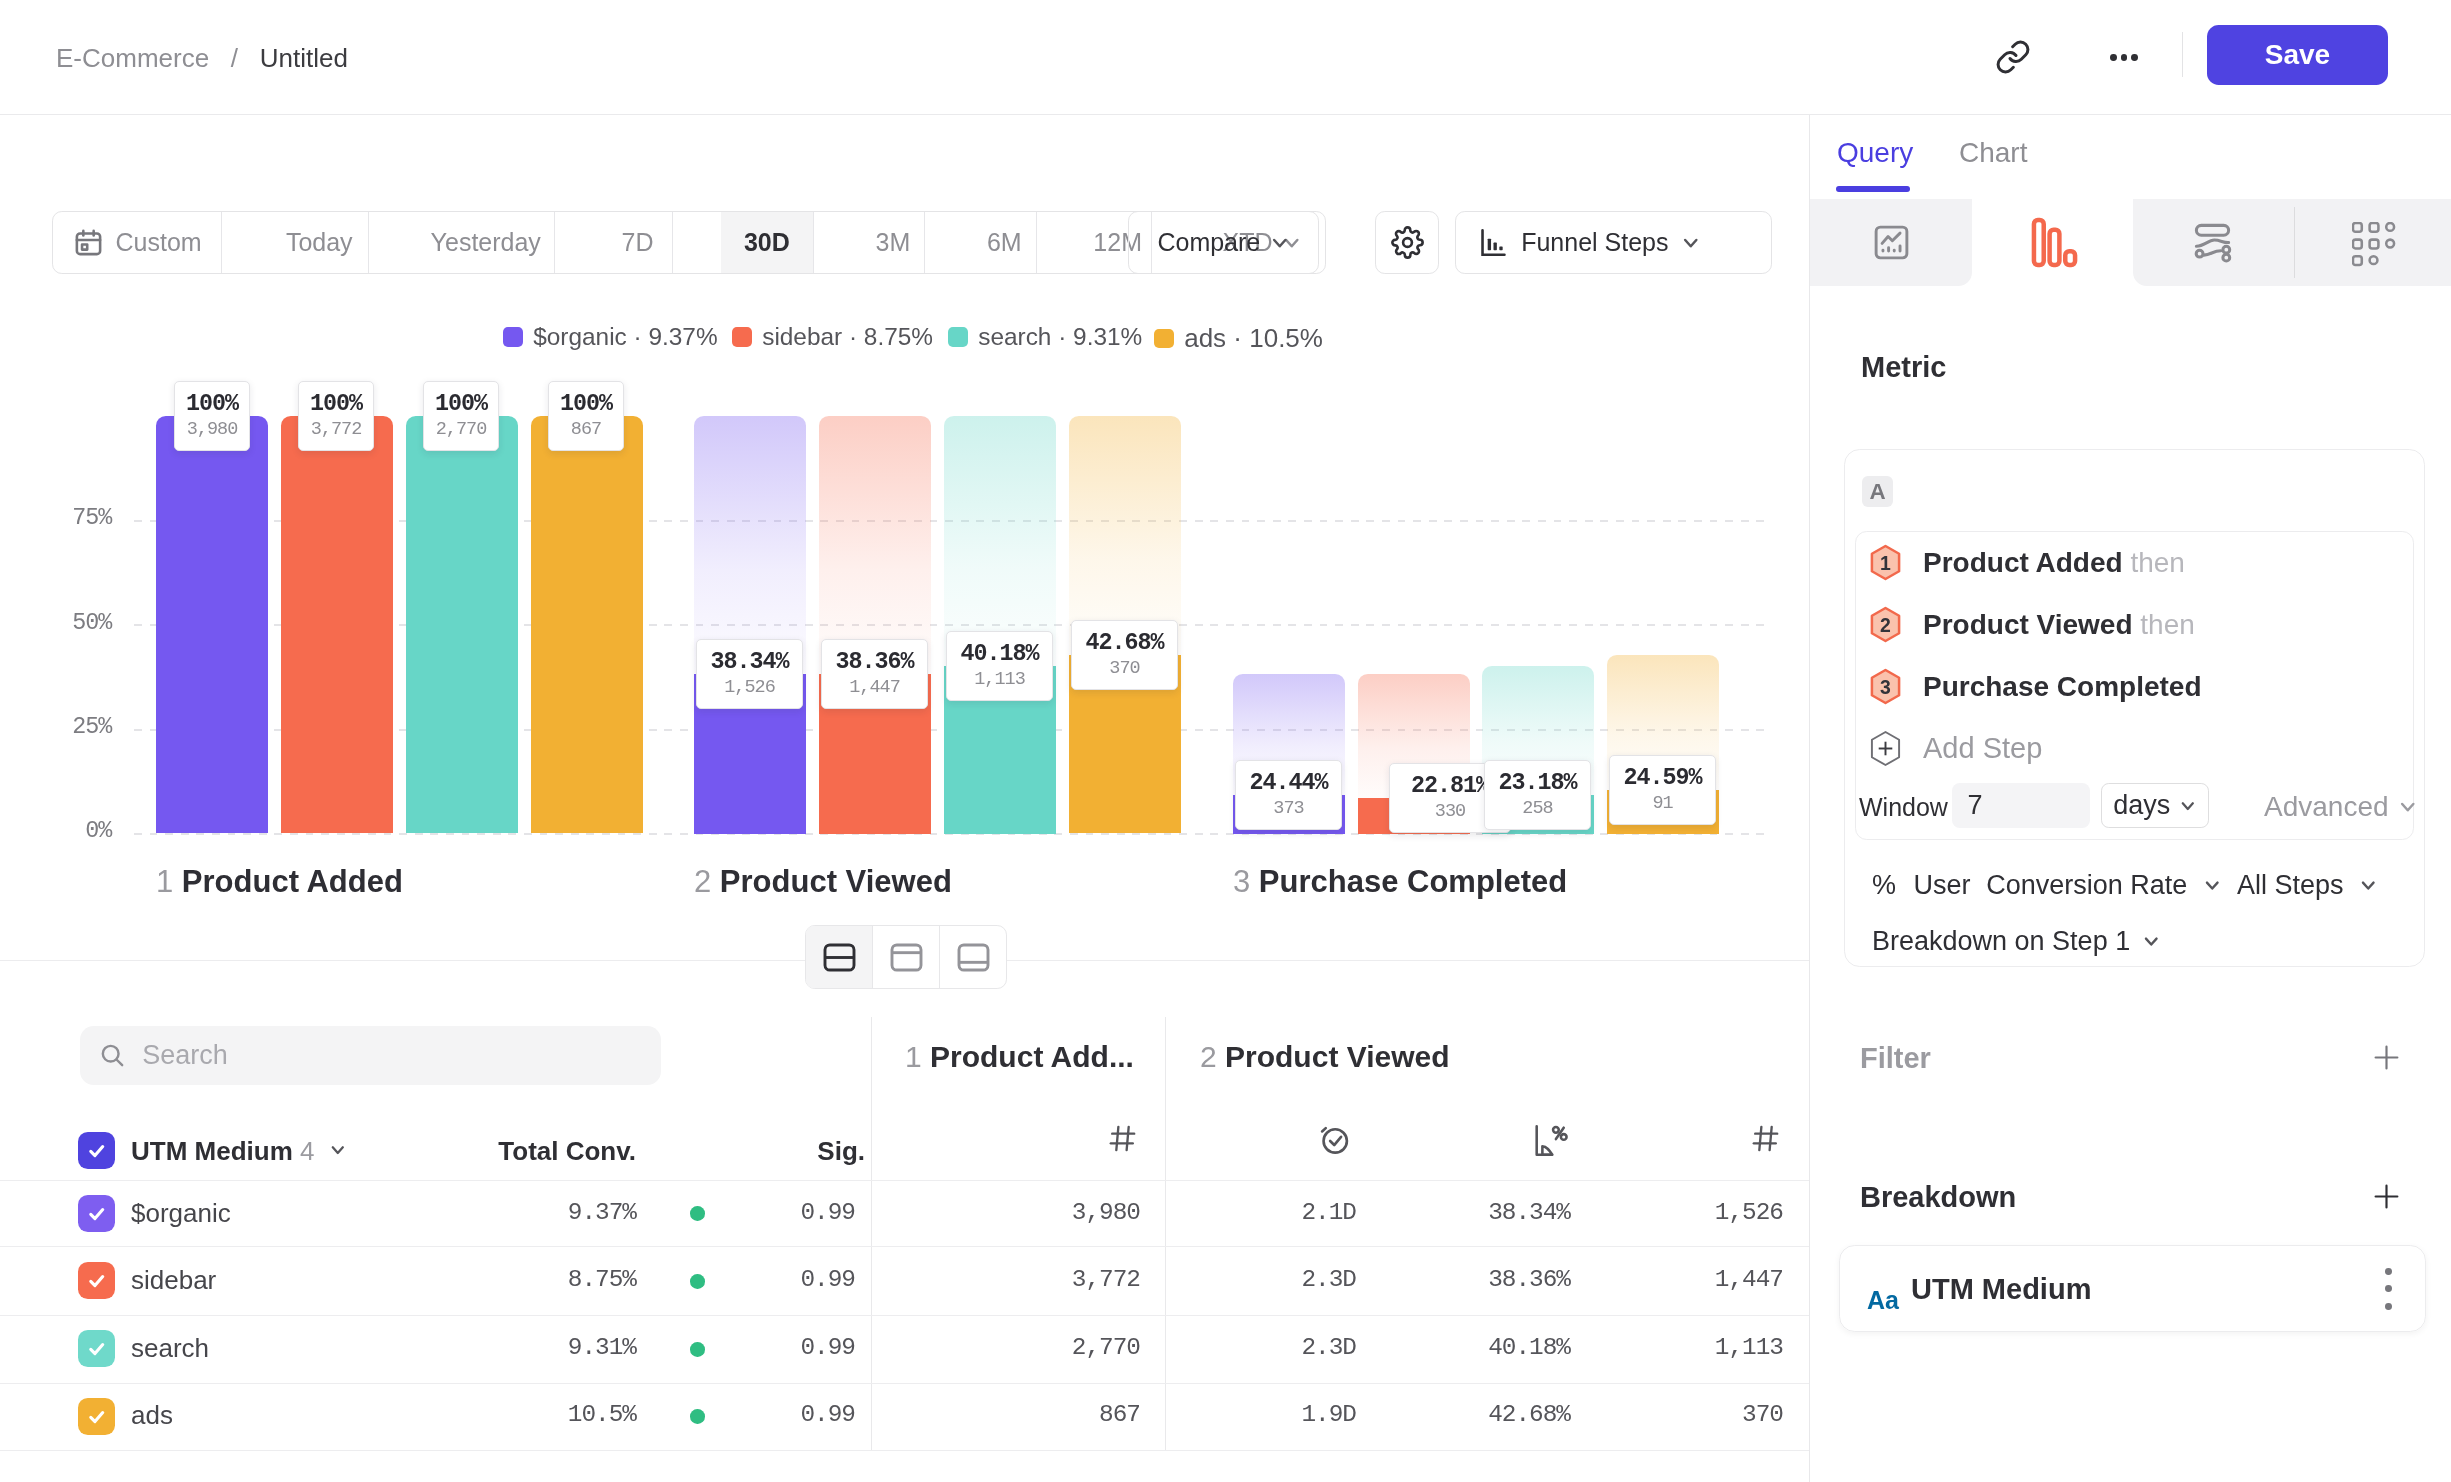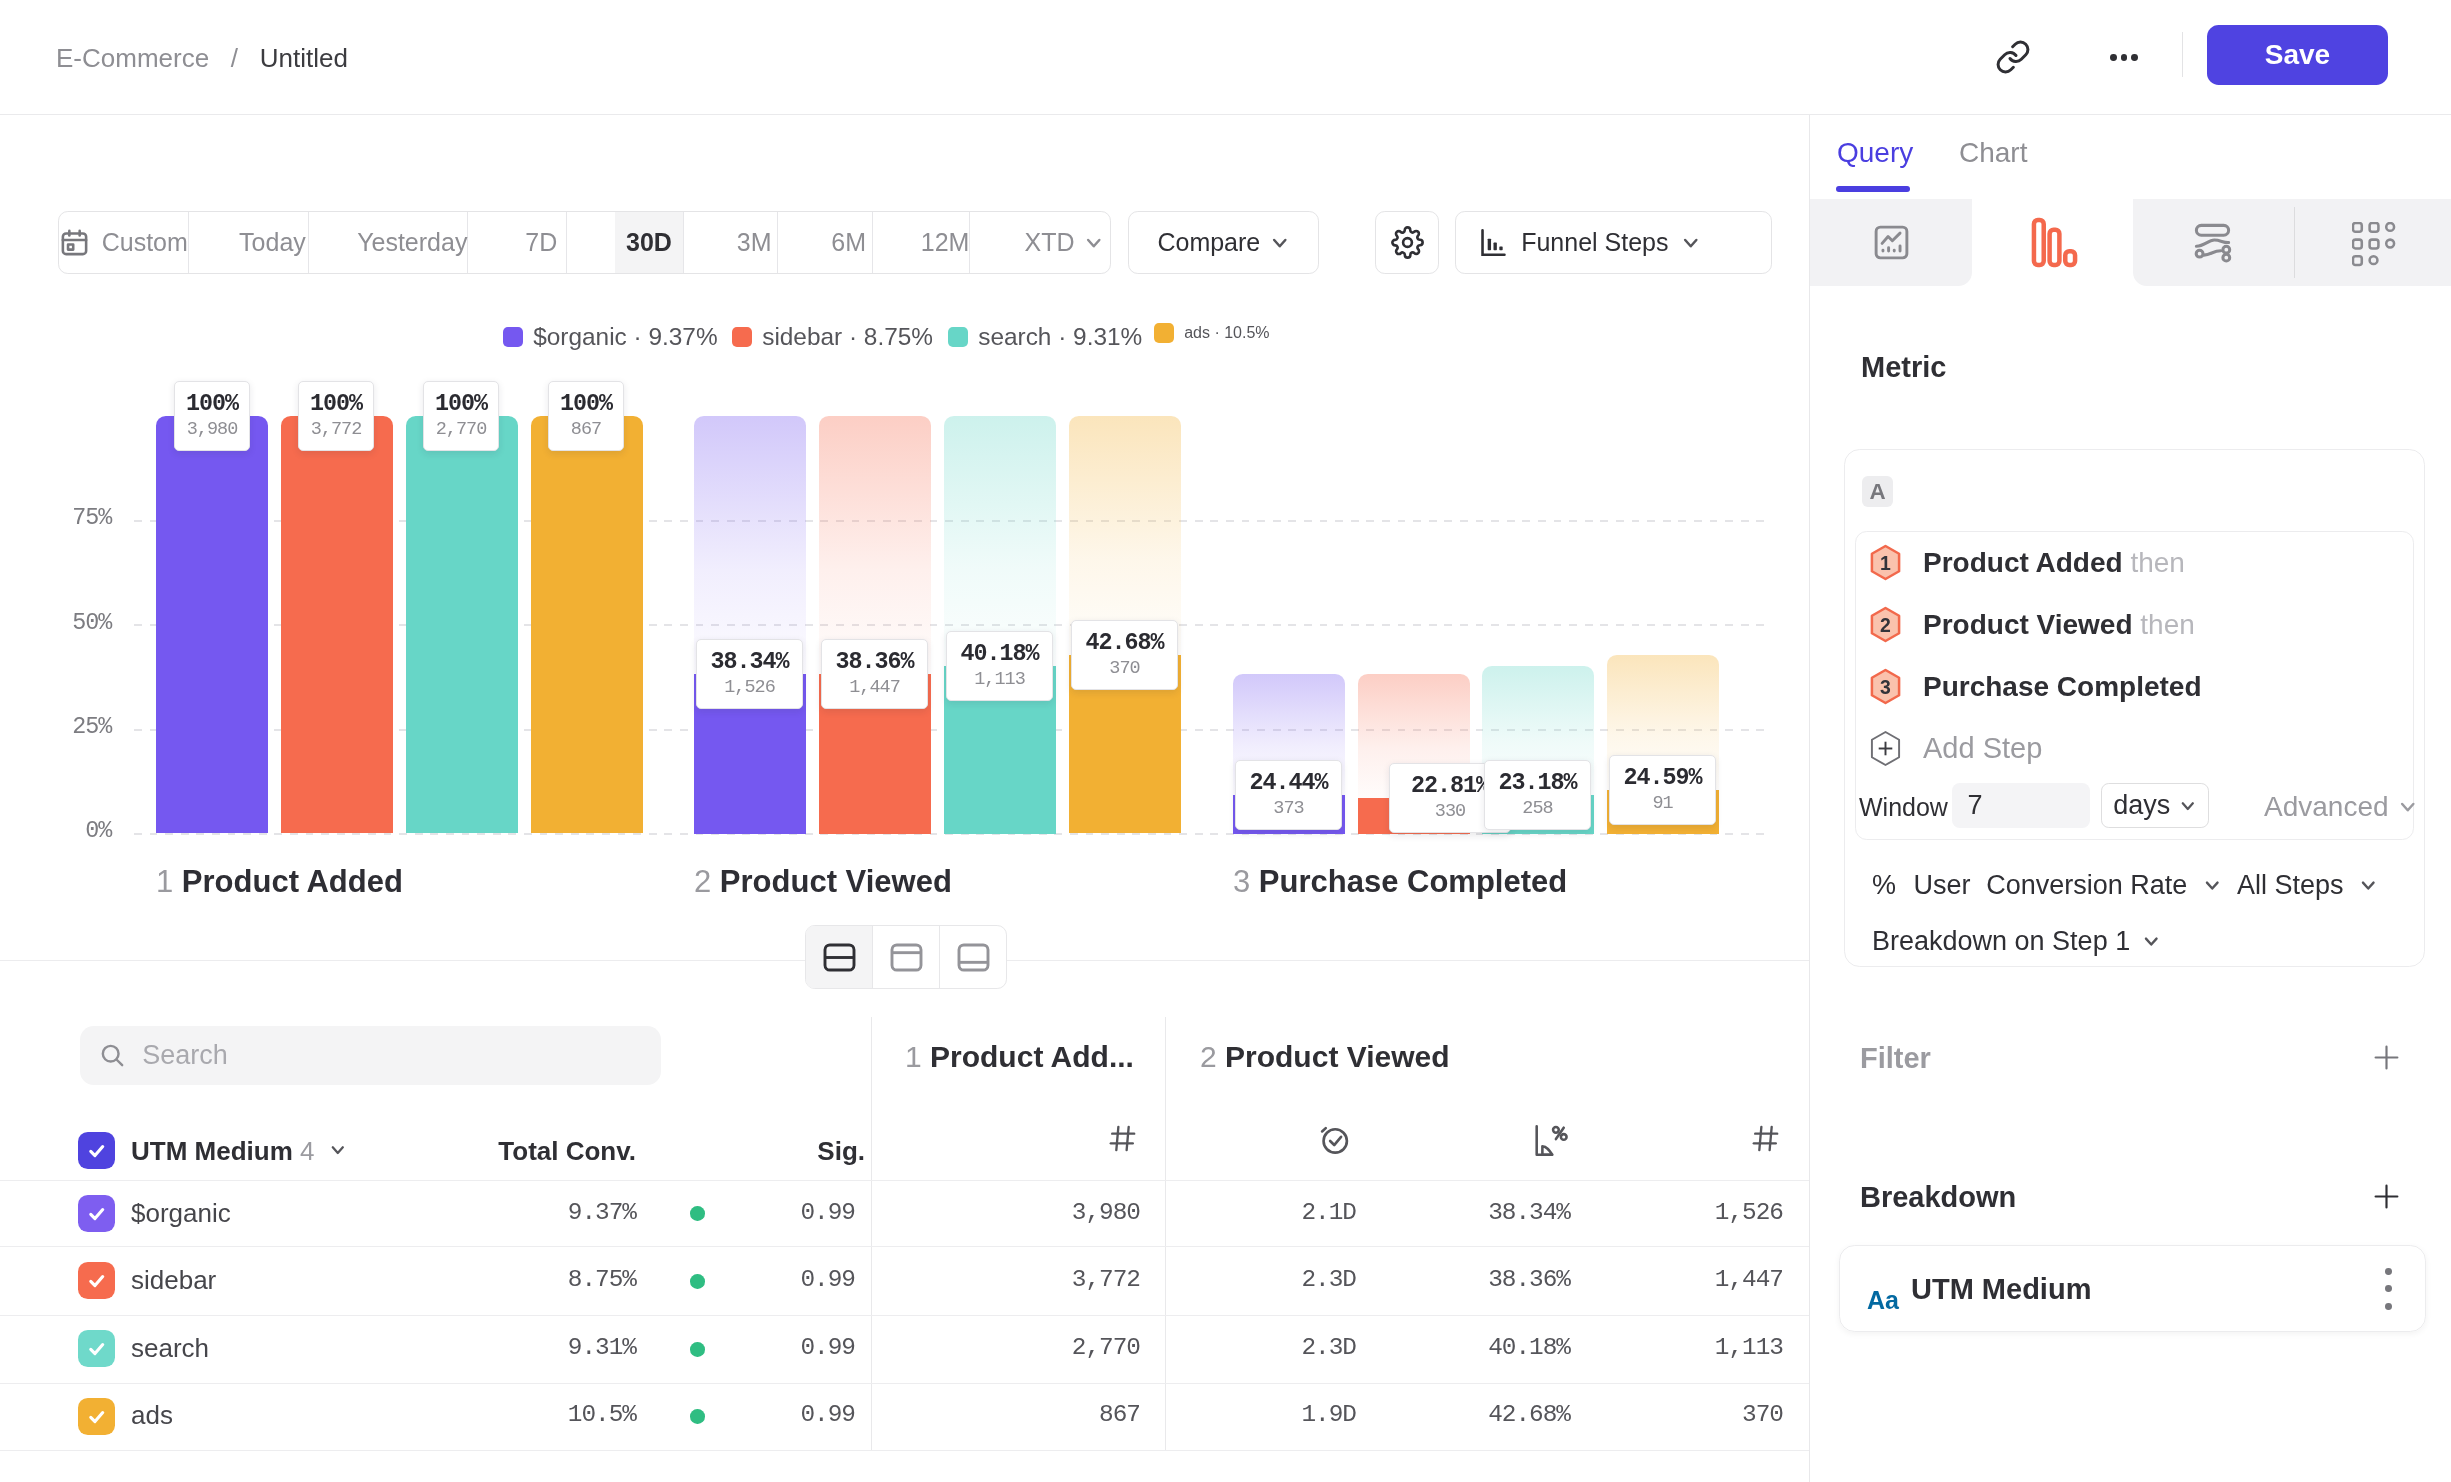--- a/index.html
+++ b/index.html
@@ -27,21 +27,21 @@
       <path d="M14 11a5 5 0 0 0-7.54-.54l-3 3a5 5 0 0 0 7.07 7.07l1.71-1.71"></path>
     </svg>
 <div class="abs" style="left:2110px;top:54px;display:flex;gap:3.9px;">
 <div style="width:6.8px;height:6.8px;border-radius:50%;background:#2f2f34;"></div>
 <div style="width:6.8px;height:6.8px;border-radius:50%;background:#2f2f34;"></div>
 <div style="width:6.8px;height:6.8px;border-radius:50%;background:#2f2f34;"></div>
 </div>
 <div class="abs" style="left:2182px;top:32px;width:1px;height:45px;background:#e3e3e5;"></div>
 <div class="abs" style="left:2207px;top:25px;width:181px;height:60px;border-radius:11.7px;background:#4f43e1;color:#fff;font-size:28px;font-weight:600;display:flex;align-items:center;justify-content:center;">Save</div>
 
-<div class="abs" style="left:58px;top:211px;width:1053px;height:63px;border:1.5px solid #e4e4e6;border-radius:9.8px;box-sizing:border-box;display:flex;overflow:hidden;gap:48px;">
+<div class="abs" style="left:52px;top:211px;width:1274px;height:63px;border:1.5px solid #e4e4e6;border-radius:9.8px;box-sizing:border-box;display:flex;overflow:hidden;gap:48px;">
   <div class="seg" style="width:201px;gap:11.7px;">
     <svg width="31" height="31" viewBox="0 0 24 24" fill="none" stroke="#77777c" stroke-width="2" stroke-linecap="round" stroke-linejoin="round">
           <rect x="3" y="5" width="18" height="16" rx="2.5"></rect>
           <line x1="3" y1="10" x2="21" y2="10"></line>
           <line x1="8" y1="3" x2="8" y2="6.5"></line>
           <line x1="16" y1="3" x2="16" y2="6.5"></line>
           <rect x="7" y="13.5" width="4" height="4"></rect>
         </svg>
     <span>Custom</span>
       </div>
@@ -73,21 +73,21 @@
         <rect x="16.5" y="15" width="2.6" height="3" fill="#2f2f34" stroke="none" rx="0.5"></rect>
       </svg>
   Funnel Steps <svg width="19.5" height="19.5" viewBox="0 0 14 14" fill="none" stroke="#55555a" stroke-width="1.8" stroke-linecap="round" stroke-linejoin="round">
         <polyline points="3,5 7,9.5 11,5"></polyline>
       </svg>
 </div>
 
 <div class="abs" style="left:503px;top:323px;display:flex;align-items:center;gap:10.7px;font-size:24.4px;font-weight:500;color:#55555a;"><div style="width:19.5px;height:19.5px;border-radius:4.9px;background:#7558f0;"></div>$organic · 9.37%</div>
 <div class="abs" style="left:732px;top:323px;display:flex;align-items:center;gap:10.7px;font-size:24.4px;font-weight:500;color:#55555a;"><div style="width:19.5px;height:19.5px;border-radius:4.9px;background:#f66b4e;"></div>sidebar · 8.75%</div>
 <div class="abs" style="left:948px;top:323px;display:flex;align-items:center;gap:10.7px;font-size:24.4px;font-weight:500;color:#55555a;"><div style="width:19.5px;height:19.5px;border-radius:4.9px;background:#67d6c7;"></div>search · 9.31%</div>
-<div class="abs" style="left:1154px;top:323px;display:flex;align-items:center;gap:10.7px;font-size:16px;font-weight:500;color:#55555a;"><div style="width:19.5px;height:19.5px;border-radius:4.9px;background:#f2b033;"></div>ads · 10.5%</div>
+<div class="abs" style="left:1154px;top:323px;display:flex;align-items:center;gap:10.7px;font-size:26px;font-weight:500;color:#55555a;"><div style="width:19.5px;height:19.5px;border-radius:4.9px;background:#f2b033;"></div>ads · 10.5%</div>
 
 <div class="gridline" style="left:134px;top:520px;width:1636px;"></div>
 <div class="abs mono" style="left:23.4px;top:505px;width:88px;text-align:right;font-size:23.4px;color:#7c7c81;letter-spacing:-1px;">75%</div>
 <div class="gridline" style="left:134px;top:624px;width:1636px;"></div>
 <div class="abs mono" style="left:23.4px;top:610px;width:88px;text-align:right;font-size:23.4px;color:#7c7c81;letter-spacing:-1px;">50%</div>
 <div class="gridline" style="left:134px;top:729px;width:1636px;"></div>
 <div class="abs mono" style="left:23.4px;top:714px;width:88px;text-align:right;font-size:23.4px;color:#7c7c81;letter-spacing:-1px;">25%</div>
 <div class="gridline" style="left:134px;top:833px;width:1636px;"></div>
 <div class="abs mono" style="left:23.4px;top:818px;width:88px;text-align:right;font-size:23.4px;color:#7c7c81;letter-spacing:-1px;">0%</div>
 <div class="bar" style="left:694px;top:416px;width:112px;height:257px;border-radius:9.8px 9.8px 0 0;background:linear-gradient(180deg,rgba(117,88,240,0.33) 0%,rgba(117,88,240,0.10) 60%,rgba(117,88,240,0.02) 100%);"></div>

